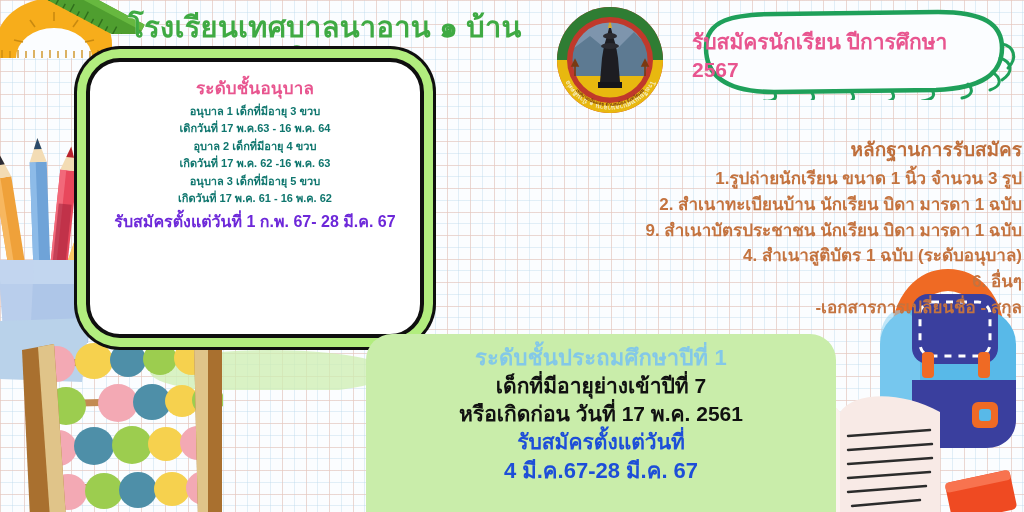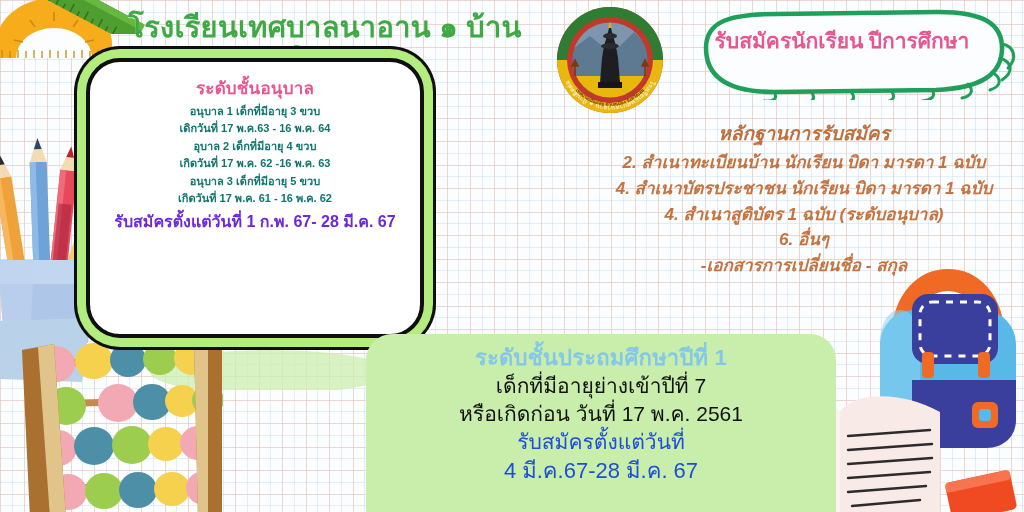--- a/index.html
+++ b/index.html
@@ -68,26 +68,25 @@
   
   #badge-wrap {
     position: absolute;
     left: 692px; top: 8px;
     width: 330px; height: 92px;
   }
   #badge-text {
     position: absolute;
     left: 0; top: 20px;
     width: 300px;
-    text-align: center;
+    text-align: left;
     color: #e8558f;
     font-size: 21px;
     font-weight: bold;
     line-height: 1.32;
-    font-family: Liberation Serif, serif;
   }
 
   
   #kinder-box {
     position: absolute;
     left: 86px; top: 58px;
     width: 338px; height: 280px;
     background: #ffffff;
     border: 4px solid #0f0f0f;
     border-radius: 34px;
@@ -111,25 +110,24 @@
   }
   .kinder-line.accent {
     color: #6d28d9;
     font-size: 16px;
     margin-top: 2px;
   }
 
   
   #docs {
     position: absolute;
-    left: 586px; top: 118px;
+    left: 586px; top: 134px;
     width: 436px;
-    text-align: center;
+    text-align: right;
     color: #c4733f;
-    font-style: italic;
   }
   #docs-heading {
     font-size: 19px;
     font-weight: bold;
     margin-bottom: 2px;
     color: #bf6f3c;
   }
   .doc-line {
     font-size: 17px;
     font-weight: bold;
@@ -151,21 +149,21 @@
   #primary-heading {
     color: #83c8e8;
     font-size: 22px;
     font-weight: bold;
     line-height: 1.25;
     letter-spacing: 0.2px;
   }
   .primary-line {
     color: #111111;
     font-size: 21px;
-    font-weight: normal;
+    font-weight: bold;
     line-height: 1.34;
     white-space: nowrap;
   }
   .primary-line.accent {
     color: #1d4ed8;
     font-size: 21px;
   }
   .primary-line.accent.last { font-size: 22px; }
 </style>
 </head>
@@ -397,38 +395,40 @@
         <path d="M276 76 C282 82 280 88 270 90"></path>
         <path d="M240 82 C244 88 240 92 230 93"></path>
         <path d="M200 84 C204 90 200 94 190 94"></path>
         <path d="M160 85 C164 91 160 95 150 95"></path>
         <path d="M120 85 C124 91 120 95 110 95"></path>
         <path d="M82 84 C86 90 82 94 72 93"></path>
       </g>
     </svg>
     <div id="badge-text">
       <div>รับสมัครนักเรียน ปีการศึกษา</div>
+      <div>2567</div>
     </div>
   </div>
 
   <div id="kinder-box">
     <div id="kinder-heading">ระดับชั้นอนุบาล</div>
     <div class="kinder-line">อนุบาล 1 เด็กที่มีอายุ 3 ขวบ</div>
     <div class="kinder-line">เดิกวันที่ 17 พ.ค.63 - 16 พ.ค. 64</div>
     <div class="kinder-line">อุบาล 2 เด็กที่มีอายุ 4 ขวบ</div>
     <div class="kinder-line">เกิดวันที่ 17 พ.ค. 62 -16 พ.ค. 63</div>
     <div class="kinder-line">อนุบาล 3 เด็กที่มีอายุ 5 ขวบ</div>
     <div class="kinder-line">เกิดวันที่ 17 พ.ค. 61 - 16 พ.ค. 62</div>
     <div class="kinder-line accent">รับสมัครตั้งแต่วันที่ 1 ก.พ. 67- 28 มี.ค. 67</div>
   </div>
 
   <div id="docs">
     <div id="docs-heading">หลักฐานการรับสมัคร</div>
+    <div class="doc-line">1.รูปถ่ายนักเรียน ขนาด 1 นิ้ว   จำนวน 3 รูป</div>
     <div class="doc-line">2. สำเนาทะเบียนบ้าน นักเรียน บิดา มารดา 1 ฉบับ</div>
-    <div class="doc-line">4. สำเนาบัตรประชาชน นักเรียน บิดา มารดา 1 ฉบับ</div>
+    <div class="doc-line">9. สำเนาบัตรประชาชน นักเรียน บิดา มารดา 1 ฉบับ</div>
     <div class="doc-line">4. สำเนาสูติบัตร 1 ฉบับ (ระดับอนุบาล)</div>
     <div class="doc-line">6. อื่นๆ</div>
     <div class="doc-line">-เอกสารการเปลี่ยนชื่อ - สกุล</div>
   </div>
 
   <div id="primary-panel">
     <div id="primary-heading">ระดับชั้นประถมศึกษาปีที่ 1</div>
     <div class="primary-line">เด็กที่มีอายุย่างเข้าปีที่ 7</div>
     <div class="primary-line">หรือเกิดก่อน วันที่ 17 พ.ค. 2561</div>
     <div class="primary-line accent">รับสมัครตั้งแต่วันที่</div>

